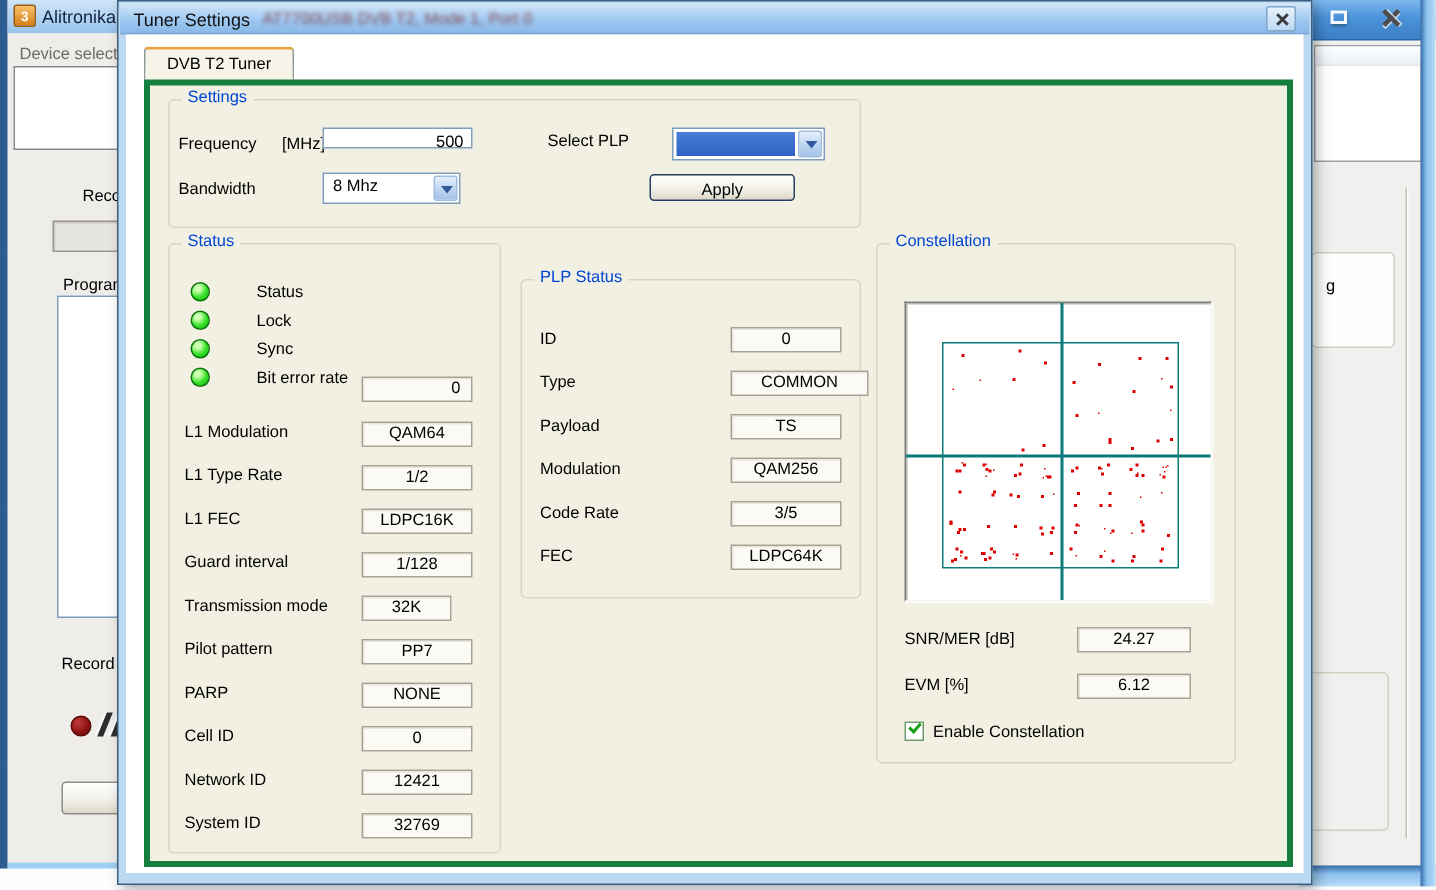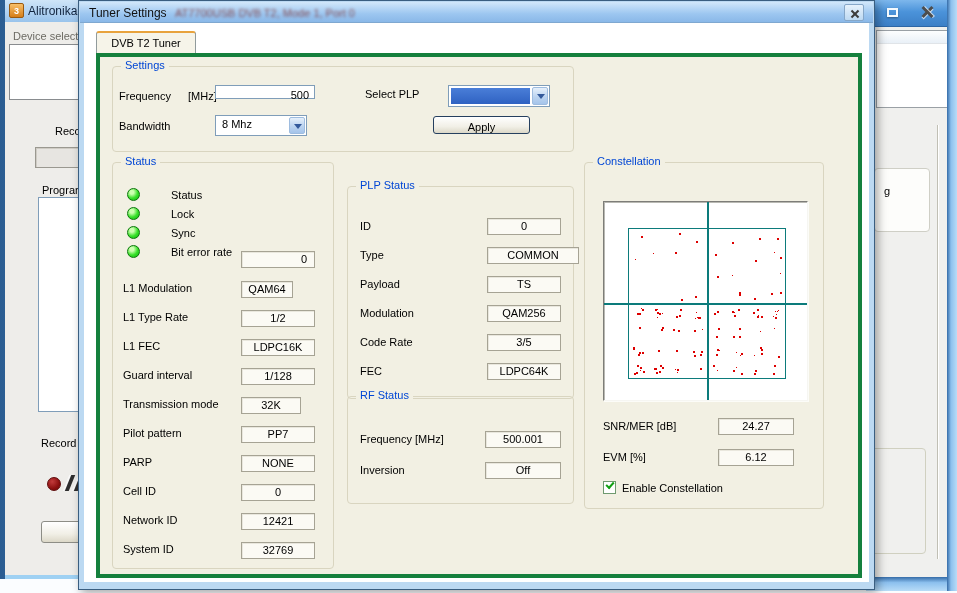--- a/index.html
+++ b/index.html
@@ -222,21 +222,21 @@
           <span class="lbl" style="left:58px;top:26px" data-name="carrier-label">Status</span>
           <span class="led" style="left:14px;top:44px" data-name="lock-led-indicator"></span>
           <span class="lbl" style="left:58px;top:45px" data-name="lock-label">Lock</span>
           <span class="led" style="left:14px;top:63px" data-name="sync-led-indicator"></span>
           <span class="lbl" style="left:58px;top:64px" data-name="sync-label">Sync</span>
           <span class="led" style="left:14px;top:82px" data-name="ber-led-indicator"></span>
           <span class="lbl" style="left:58px;top:83px" data-name="ber-label">Bit error rate</span>
           <div class="fld right" style="left:128px;top:88px;width:74px" data-name="ber-value-field">0</div>
 
           <span class="lbl" style="left:10px;top:119px" data-name="status-row-label">L1 Modulation</span>
-          <div class="fld" style="left:128px;top:118px;width:52px" data-name="status-row-value">QAM64</div>
+          <div class="fld" style="left:128px;top:118px;width:74px" data-name="status-row-value">QAM64</div>
           <span class="lbl" style="left:10px;top:148px" data-name="status-row-label">L1 Type Rate</span>
           <div class="fld" style="left:128px;top:147px;width:74px" data-name="status-row-value">1/2</div>
           <span class="lbl" style="left:10px;top:177px" data-name="status-row-label">L1 FEC</span>
           <div class="fld" style="left:128px;top:176px;width:74px" data-name="status-row-value">LDPC16K</div>
           <span class="lbl" style="left:10px;top:206px" data-name="status-row-label">Guard interval</span>
           <div class="fld" style="left:128px;top:205px;width:74px" data-name="status-row-value">1/128</div>
           <span class="lbl" style="left:10px;top:235px" data-name="status-row-label">Transmission mode</span>
           <div class="fld" style="left:128px;top:234px;width:60px" data-name="status-row-value">32K</div>
           <span class="lbl" style="left:10px;top:264px" data-name="status-row-label">Pilot pattern</span>
           <div class="fld" style="left:128px;top:263px;width:74px" data-name="status-row-value">PP7</div>
@@ -259,27 +259,20 @@
           <span class="lbl" style="left:12px;top:91px" data-name="plp-row-label">Payload</span>
           <div class="fld" style="left:139px;top:89px;width:74px" data-name="plp-row-value">TS</div>
           <span class="lbl" style="left:12px;top:120px" data-name="plp-row-label">Modulation</span>
           <div class="fld" style="left:139px;top:118px;width:74px" data-name="plp-row-value">QAM256</div>
           <span class="lbl" style="left:12px;top:149px" data-name="plp-row-label">Code Rate</span>
           <div class="fld" style="left:139px;top:147px;width:74px" data-name="plp-row-value">3/5</div>
           <span class="lbl" style="left:12px;top:178px" data-name="plp-row-label">FEC</span>
           <div class="fld" style="left:139px;top:176px;width:74px" data-name="plp-row-value">LDPC64K</div>
         </div>
 
-        <div class="grp grp-rf" data-name="rf-status-group">
-          <span class="cap" data-name="rf-status-group-label">RF Status</span>
-          <span class="lbl" style="left:12px;top:36px" data-name="rf-row-label">Frequency [MHz]</span>
-          <div class="fld" style="left:137px;top:34px;width:76px" data-name="rf-row-value">500.001</div>
-          <span class="lbl" style="left:12px;top:67px" data-name="rf-row-label">Inversion</span>
-          <div class="fld" style="left:137px;top:65px;width:76px" data-name="rf-row-value">Off</div>
-        </div>
 
         <div class="grp grp-const" data-name="constellation-group">
           <span class="cap" data-name="constellation-group-label">Constellation</span>
           <div id="plot" data-name="constellation-plot">
             <span class="qbox" data-name="constellation-box" style="left: 24px; top: 26px; width: 158px; height: 151px; border-color: rgb(12, 123, 123);"></span>
             <span class="vline" data-name="constellation-vertical-axis" style="left: 103px; background: rgb(12, 123, 123);"></span>
             <span class="hline" data-name="constellation-horizontal-axis" style="top: 101px; background: rgb(12, 123, 123);"></span>
             <span data-name="constellation-dots"><i style="left: 37.2px; top: 33.6px; width: 2px; height: 2px; background: rgb(221, 0, 0);"></i><i style="left: 75.4px; top: 31.2px; width: 2px; height: 2px; background: rgb(221, 0, 0);"></i><i style="left: 91.6px; top: 38.6px; width: 2px; height: 2px; background: rgb(221, 0, 0);"></i><i style="left: 127.8px; top: 39.9px; width: 2px; height: 2px; background: rgb(221, 0, 0);"></i><i style="left: 155.2px; top: 36.2px; width: 2px; height: 2px; background: rgb(221, 0, 0);"></i><i style="left: 173.3px; top: 35.9px; width: 2px; height: 2px; background: rgb(221, 0, 0);"></i><i style="left: 30.9px; top: 56.9px; width: 1px; height: 1px; background: rgb(221, 0, 0);"></i><i style="left: 48.8px; top: 50.9px; width: 1px; height: 1px; background: rgb(221, 0, 0);"></i><i style="left: 71px; top: 50.1px; width: 2px; height: 2px; background: rgb(221, 0, 0);"></i><i style="left: 110.6px; top: 52.1px; width: 2px; height: 2px; background: rgb(221, 0, 0);"></i><i style="left: 112.2px; top: 52.4px; width: 1px; height: 1px; background: rgb(221, 0, 0);"></i><i style="left: 150.6px; top: 58.3px; width: 2px; height: 2px; background: rgb(221, 0, 0);"></i><i style="left: 176.2px; top: 54.5px; width: 2px; height: 2px; background: rgb(221, 0, 0);"></i><i style="left: 170px; top: 50.3px; width: 1px; height: 1px; background: rgb(221, 0, 0);"></i><i style="left: 112.9px; top: 74.4px; width: 2px; height: 2px; background: rgb(221, 0, 0);"></i><i style="left: 128px; top: 73.2px; width: 1px; height: 1px; background: rgb(221, 0, 0);"></i><i style="left: 176.1px; top: 71.4px; width: 1px; height: 1px; background: rgb(221, 0, 0);"></i><i style="left: 76.8px; top: 96.9px; width: 2px; height: 2px; background: rgb(221, 0, 0);"></i><i style="left: 91.1px; top: 93.7px; width: 2px; height: 2px; background: rgb(221, 0, 0);"></i><i style="left: 134.9px; top: 90px; width: 2px; height: 2px; background: rgb(221, 0, 0);"></i><i style="left: 135.3px; top: 91.9px; width: 2px; height: 2px; background: rgb(221, 0, 0);"></i><i style="left: 149.5px; top: 95.7px; width: 2px; height: 2px; background: rgb(221, 0, 0);"></i><i style="left: 167.3px; top: 91.3px; width: 2px; height: 2px; background: rgb(221, 0, 0);"></i><i style="left: 175.6px; top: 89.8px; width: 2px; height: 2px; background: rgb(221, 0, 0);"></i><i style="left: 33.4px; top: 110.5px; width: 2px; height: 2px; background: rgb(221, 0, 0);"></i><i style="left: 37.5px; top: 106.8px; width: 2px; height: 2px; background: rgb(221, 0, 0);"></i><i style="left: 34.6px; top: 111.4px; width: 2px; height: 2px; background: rgb(221, 0, 0);"></i><i style="left: 37.2px; top: 106.1px; width: 1px; height: 1px; background: rgb(221, 0, 0);"></i><i style="left: 53.3px; top: 107.4px; width: 1px; height: 1px; background: rgb(221, 0, 0);"></i><i style="left: 51.1px; top: 107.3px; width: 2px; height: 2px; background: rgb(221, 0, 0);"></i><i style="left: 53.1px; top: 110px; width: 2px; height: 2px; background: rgb(221, 0, 0);"></i><i style="left: 55.2px; top: 110.6px; width: 2px; height: 2px; background: rgb(221, 0, 0);"></i><i style="left: 52.9px; top: 115.3px; width: 1px; height: 1px; background: rgb(221, 0, 0);"></i><i style="left: 57.6px; top: 111.2px; width: 1px; height: 1px; background: rgb(221, 0, 0);"></i><i style="left: 71.8px; top: 114.1px; width: 2px; height: 2px; background: rgb(221, 0, 0);"></i><i style="left: 75.5px; top: 106.6px; width: 2px; height: 2px; background: rgb(221, 0, 0);"></i><i style="left: 72.2px; top: 114.7px; width: 1px; height: 1px; background: rgb(221, 0, 0);"></i><i style="left: 74.8px; top: 112.7px; width: 2px; height: 2px; background: rgb(221, 0, 0);"></i><i style="left: 90.6px; top: 115.8px; width: 1px; height: 1px; background: rgb(221, 0, 0);"></i><i style="left: 92.2px; top: 109.9px; width: 1px; height: 1px; background: rgb(221, 0, 0);"></i><i style="left: 93.1px; top: 114.9px; width: 1px; height: 1px; background: rgb(221, 0, 0);"></i><i style="left: 94.8px; top: 114.6px; width: 2px; height: 2px; background: rgb(221, 0, 0);"></i><i style="left: 93.6px; top: 114.8px; width: 2px; height: 2px; background: rgb(221, 0, 0);"></i><i style="left: 110px; top: 110.6px; width: 2px; height: 2px; background: rgb(221, 0, 0);"></i><i style="left: 113.1px; top: 108.8px; width: 2px; height: 2px; background: rgb(221, 0, 0);"></i><i style="left: 129.5px; top: 112.5px; width: 2px; height: 2px; background: rgb(221, 0, 0);"></i><i style="left: 128.3px; top: 108.6px; width: 2px; height: 2px; background: rgb(221, 0, 0);"></i><i style="left: 129.6px; top: 109.7px; width: 1px; height: 1px; background: rgb(221, 0, 0);"></i><i style="left: 134.4px; top: 106.6px; width: 2px; height: 2px; background: rgb(221, 0, 0);"></i><i style="left: 157px; top: 114px; width: 2px; height: 2px; background: rgb(221, 0, 0);"></i><i style="left: 152.6px; top: 114.1px; width: 2px; height: 2px; background: rgb(221, 0, 0);"></i><i style="left: 153.3px; top: 106.9px; width: 2px; height: 2px; background: rgb(221, 0, 0);"></i><i style="left: 153.7px; top: 113.2px; width: 1px; height: 1px; background: rgb(221, 0, 0);"></i><i style="left: 148.8px; top: 109.7px; width: 2px; height: 2px; background: rgb(221, 0, 0);"></i><i style="left: 174.2px; top: 107.5px; width: 1px; height: 1px; background: rgb(221, 0, 0);"></i><i style="left: 172.7px; top: 108.8px; width: 1px; height: 1px; background: rgb(221, 0, 0);"></i><i style="left: 172.3px; top: 111.6px; width: 1px; height: 1px; background: rgb(221, 0, 0);"></i><i style="left: 168.5px; top: 113.9px; width: 1px; height: 1px; background: rgb(221, 0, 0);"></i><i style="left: 171px; top: 114.6px; width: 2px; height: 2px; background: rgb(221, 0, 0);"></i><i style="left: 170.8px; top: 109.4px; width: 1px; height: 1px; background: rgb(221, 0, 0);"></i><i style="left: 34.5px; top: 125.1px; width: 2px; height: 2px; background: rgb(221, 0, 0);"></i><i style="left: 57.5px; top: 125.4px; width: 2px; height: 2px; background: rgb(221, 0, 0);"></i><i style="left: 56.9px; top: 126.9px; width: 2px; height: 2px; background: rgb(221, 0, 0);"></i><i style="left: 69px; top: 126.9px; width: 2px; height: 2px; background: rgb(221, 0, 0);"></i><i style="left: 73.5px; top: 128.3px; width: 2px; height: 2px; background: rgb(221, 0, 0);"></i><i style="left: 97.9px; top: 127.2px; width: 1px; height: 1px; background: rgb(221, 0, 0);"></i><i style="left: 89.6px; top: 127.8px; width: 2px; height: 2px; background: rgb(221, 0, 0);"></i><i style="left: 114px; top: 126px; width: 2px; height: 2px; background: rgb(221, 0, 0);"></i><i style="left: 112px; top: 133.6px; width: 2px; height: 2px; background: rgb(221, 0, 0);"></i><i style="left: 129.4px; top: 133.7px; width: 2px; height: 2px; background: rgb(221, 0, 0);"></i><i style="left: 135.3px; top: 126.2px; width: 2px; height: 2px; background: rgb(221, 0, 0);"></i><i style="left: 134.5px; top: 134.2px; width: 2px; height: 2px; background: rgb(221, 0, 0);"></i><i style="left: 156px; top: 128.6px; width: 1px; height: 1px; background: rgb(221, 0, 0);"></i><i style="left: 169.9px; top: 125.7px; width: 1px; height: 1px; background: rgb(221, 0, 0);"></i><i style="left: 35.2px; top: 150.2px; width: 2px; height: 2px; background: rgb(221, 0, 0);"></i><i style="left: 34.4px; top: 151.8px; width: 2px; height: 2px; background: rgb(221, 0, 0);"></i><i style="left: 28.9px; top: 146px; width: 2px; height: 2px; background: rgb(221, 0, 0);"></i><i style="left: 29.2px; top: 145.3px; width: 2px; height: 2px; background: rgb(221, 0, 0);"></i><i style="left: 38.4px; top: 150.3px; width: 2px; height: 2px; background: rgb(221, 0, 0);"></i><i style="left: 53.8px; top: 147.9px; width: 2px; height: 2px; background: rgb(221, 0, 0);"></i><i style="left: 72.4px; top: 148.3px; width: 2px; height: 2px; background: rgb(221, 0, 0);"></i><i style="left: 89.7px; top: 152.7px; width: 2px; height: 2px; background: rgb(221, 0, 0);"></i><i style="left: 96.9px; top: 148.5px; width: 2px; height: 2px; background: rgb(221, 0, 0);"></i><i style="left: 96px; top: 152.1px; width: 2px; height: 2px; background: rgb(221, 0, 0);"></i><i style="left: 89px; top: 149.2px; width: 2px; height: 2px; background: rgb(221, 0, 0);"></i><i style="left: 115.3px; top: 148.1px; width: 1px; height: 1px; background: rgb(221, 0, 0);"></i><i style="left: 112.3px; top: 152.2px; width: 2px; height: 2px; background: rgb(221, 0, 0);"></i><i style="left: 113px; top: 146.8px; width: 2px; height: 2px; background: rgb(221, 0, 0);"></i><i style="left: 137.3px; top: 151px; width: 2px; height: 2px; background: rgb(221, 0, 0);"></i><i style="left: 135.7px; top: 152.7px; width: 1px; height: 1px; background: rgb(221, 0, 0);"></i><i style="left: 132.1px; top: 150.3px; width: 1px; height: 1px; background: rgb(221, 0, 0);"></i><i style="left: 156.7px; top: 147.3px; width: 2px; height: 2px; background: rgb(221, 0, 0);"></i><i style="left: 156.1px; top: 145.1px; width: 2px; height: 2px; background: rgb(221, 0, 0);"></i><i style="left: 149.7px; top: 152.6px; width: 1px; height: 1px; background: rgb(221, 0, 0);"></i><i style="left: 156.5px; top: 151.3px; width: 2px; height: 2px; background: rgb(221, 0, 0);"></i><i style="left: 173.5px; top: 153.6px; width: 2px; height: 2px; background: rgb(221, 0, 0);"></i><i style="left: 38.7px; top: 168.5px; width: 2px; height: 2px; background: rgb(221, 0, 0);"></i><i style="left: 31.8px; top: 170px; width: 2px; height: 2px; background: rgb(221, 0, 0);"></i><i style="left: 36.3px; top: 165.4px; width: 2px; height: 2px; background: rgb(221, 0, 0);"></i><i style="left: 36.2px; top: 168.2px; width: 1px; height: 1px; background: rgb(221, 0, 0);"></i><i style="left: 29.9px; top: 170.9px; width: 2px; height: 2px; background: rgb(221, 0, 0);"></i><i style="left: 33.1px; top: 163px; width: 2px; height: 2px; background: rgb(221, 0, 0);"></i><i style="left: 50.9px; top: 166.3px; width: 2px; height: 2px; background: rgb(221, 0, 0);"></i><i style="left: 51.8px; top: 169.7px; width: 2px; height: 2px; background: rgb(221, 0, 0);"></i><i style="left: 55.9px; top: 163.4px; width: 2px; height: 2px; background: rgb(221, 0, 0);"></i><i style="left: 55.1px; top: 169.4px; width: 2px; height: 2px; background: rgb(221, 0, 0);"></i><i style="left: 57.6px; top: 164.8px; width: 2px; height: 2px; background: rgb(221, 0, 0);"></i><i style="left: 50.2px; top: 166px; width: 2px; height: 2px; background: rgb(221, 0, 0);"></i><i style="left: 73px; top: 169.5px; width: 1px; height: 1px; background: rgb(221, 0, 0);"></i><i style="left: 73.1px; top: 166.9px; width: 2px; height: 2px; background: rgb(221, 0, 0);"></i><i style="left: 70.6px; top: 166.7px; width: 1px; height: 1px; background: rgb(221, 0, 0);"></i><i style="left: 96.3px; top: 165.6px; width: 2px; height: 2px; background: rgb(221, 0, 0);"></i><i style="left: 113.1px; top: 168.3px; width: 1px; height: 1px; background: rgb(221, 0, 0);"></i><i style="left: 108.6px; top: 162.8px; width: 2px; height: 2px; background: rgb(221, 0, 0);"></i><i style="left: 132.4px; top: 164.9px; width: 1px; height: 1px; background: rgb(221, 0, 0);"></i><i style="left: 137.2px; top: 171.1px; width: 2px; height: 2px; background: rgb(221, 0, 0);"></i><i style="left: 128.7px; top: 167.7px; width: 2px; height: 2px; background: rgb(221, 0, 0);"></i><i style="left: 150.8px; top: 168.3px; width: 2px; height: 2px; background: rgb(221, 0, 0);"></i><i style="left: 149.9px; top: 170.5px; width: 2px; height: 2px; background: rgb(221, 0, 0);"></i><i style="left: 169.8px; top: 162.9px; width: 2px; height: 2px; background: rgb(221, 0, 0);"></i><i style="left: 168.6px; top: 170.9px; width: 2px; height: 2px; background: rgb(221, 0, 0);"></i></span>
           </div>
           <span class="lbl" style="left:18px;top:257px" data-name="snr-label">SNR/MER [dB]</span>

